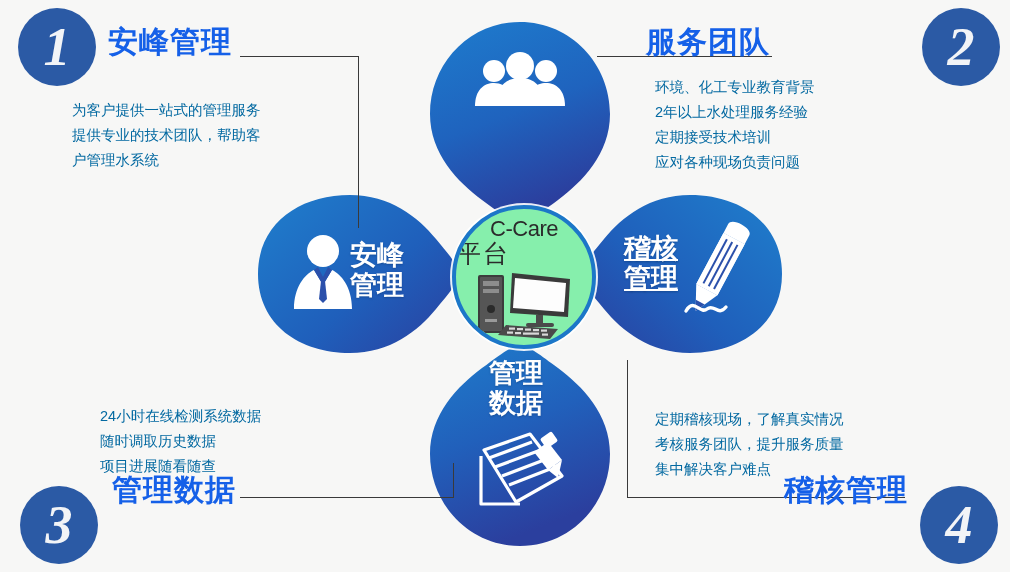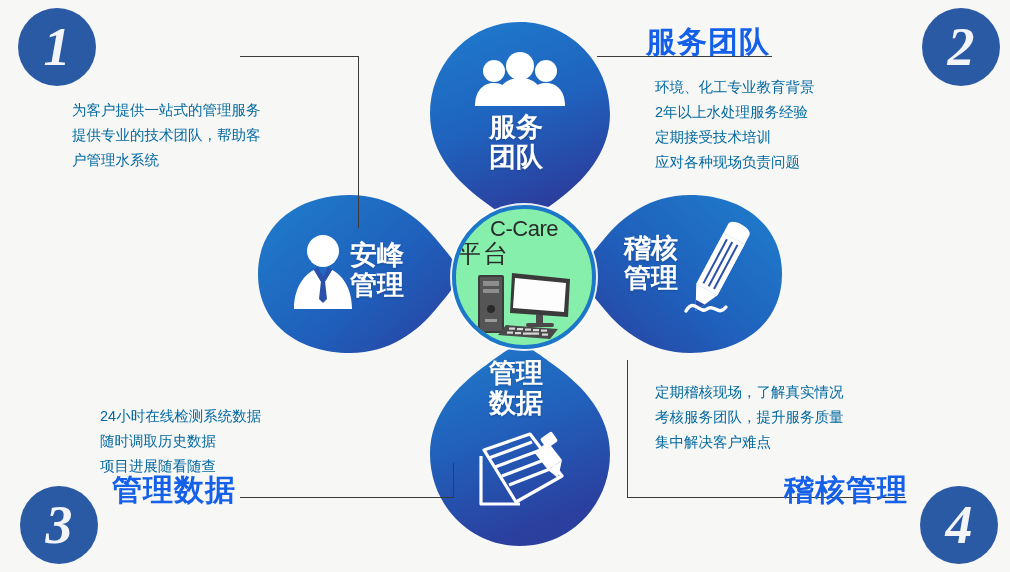--- a/index.html
+++ b/index.html
@@ -47,21 +47,21 @@
   .bodytext{
     position:absolute;
     color:#0369a1;
     font-size:14.5px;
     line-height:25px;
     white-space:nowrap;
   }
   #body1{left:72px;top:98px;}
   #body2{left:655px;top:75px;}
   #body3{left:100px;top:404px;}
-  #body4{left:655px;top:380px;}
+  #body4{left:655px;top:407px;}
 
   
   .line{position:absolute;background:#3a3a3a;}
   .lh{height:1px;}
   .lv{width:1px;}
 
   
   #l1h{left:240px;top:56px;width:119px;}
   #l1v{left:358px;top:56px;height:172px;}
   
@@ -83,21 +83,21 @@
     font-size:27px;
     line-height:30px;
     text-align:center;
     white-space:pre-line;
     text-shadow:0 1px 2px rgba(0,40,90,.35);
     user-select:none;
   }
   #label-top{left:489px;top:112px;}
   #label-bottom{left:489px;top:358px;}
   #label-left{left:350px;top:240px;}
-  #label-right{left:624px;top:233px;}
+  #label-right{left:624px;top:233px;text-decoration:underline;}
 
   
   .petal-icon{position:absolute;}
 
   
   #hub{
     position:absolute;left:452px;top:205px;
     width:136px;height:136px;border-radius:50%;
     background:#86efac;
     border:4px solid #1c77c8;
@@ -223,22 +223,20 @@
             <line x1="44" y1="20" x2="44" y2="70"></line>
           </g>
           <path d="M26 74 L50 74 L38 98 Z" fill="#ffffff"></path>
           <path d="M33 88 L43 88 L38 98 Z" fill="#2b50ab"></path>
         </g>
         <path d="M6 92 C14 78 20 96 27 90 C34 84 38 98 46 88" fill="none" stroke="#ffffff" stroke-width="3.4" stroke-linecap="round"></path>
       </svg>
     </span>
   </div>
 
-  <div class="petal-label" id="label-top" style="white-space: pre-line;">服务
-团队</div>
   <div class="petal-label" id="label-right" style="white-space: pre-line;">稽核
 管理</div>
   <div class="petal-label" id="label-bottom" style="white-space: pre-line;">管理
 数据</div>
   <div class="petal-label" id="label-left" style="white-space: pre-line;">安峰
 管理</div>
 
   <div id="hub">
     <div id="hub-inner">
       <div id="hub-title">C-Care</div>
@@ -282,20 +280,21 @@
   <div class="line lh" id="l3h"></div>
   <div class="line lv" id="l3v"></div>
   <div class="line lv" id="l4v"></div>
   <div class="line lh" id="l4h"></div>
 
   <div class="badge" id="badge1">1</div>
   <div class="badge" id="badge2">2</div>
   <div class="badge" id="badge3">3</div>
   <div class="badge" id="badge4">4</div>
 
+  <div class="heading" id="head1">安峰管理</div>
   <div class="heading" id="head2">服务团队</div>
   <div class="heading" id="head3">管理数据</div>
   <div class="heading" id="head4">稽核管理</div>
 
   <div class="bodytext" id="body1" style="white-space: pre-line;">为客户提供一站式的管理服务
 提供专业的技术团队，帮助客
 户管理水系统</div>
   <div class="bodytext" id="body2" style="white-space: pre-line;">环境、化工专业教育背景
 2年以上水处理服务经验
 定期接受技术培训

